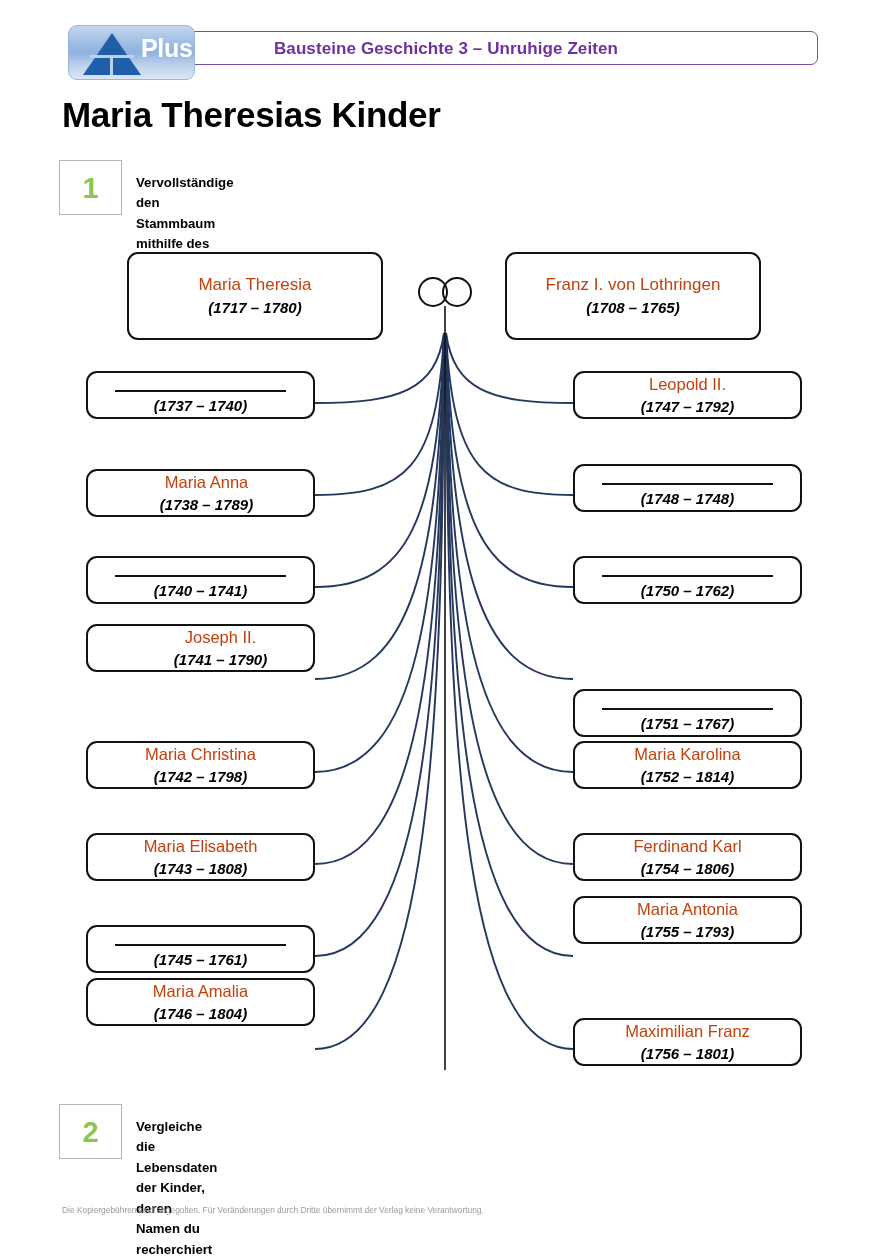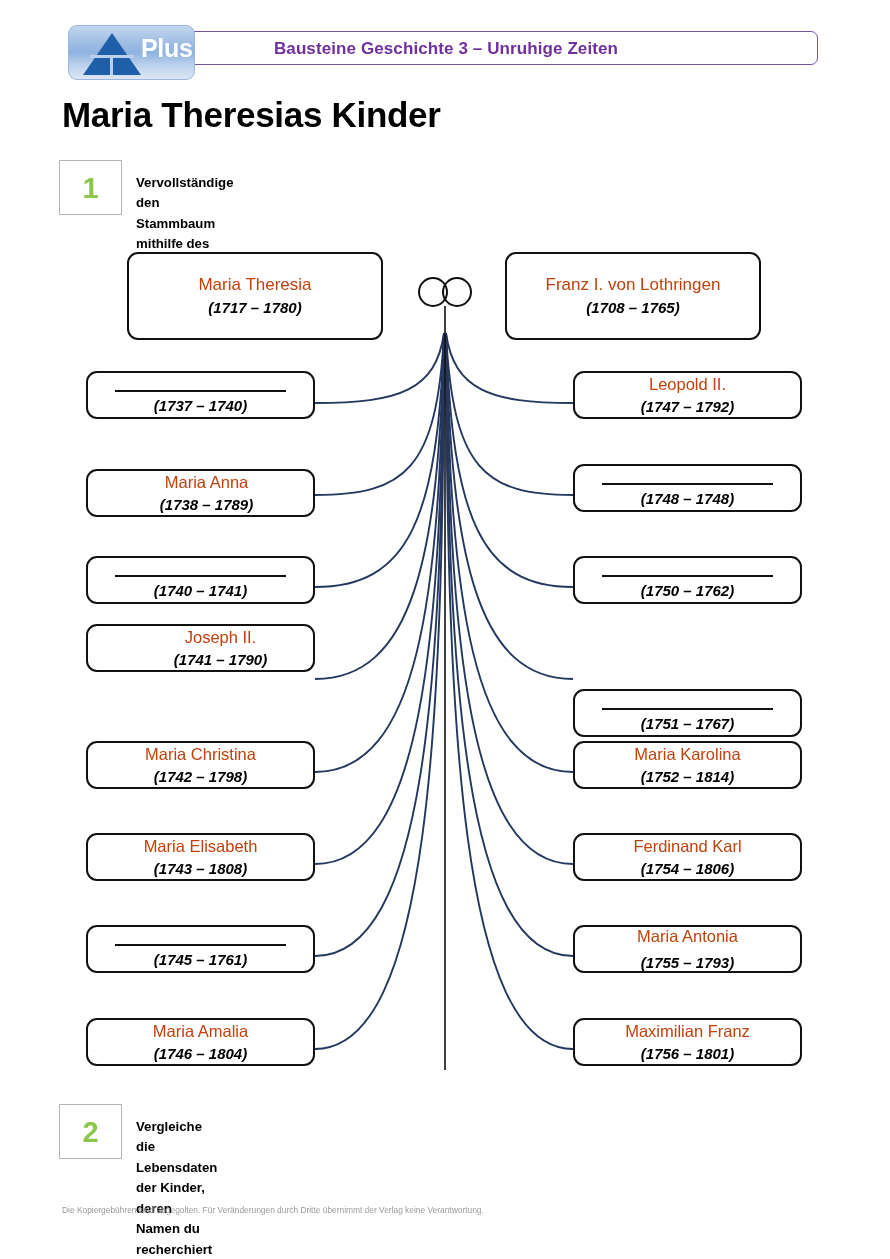--- a/index.html
+++ b/index.html
@@ -238,21 +238,21 @@
   <div class="dt">(1742 – 1798)</div>
 </div>
 <div class="node child" style="left:86px; top:833px;">
   <div class="nm">Maria Elisabeth</div>
   <div class="dt">(1743 – 1808)</div>
 </div>
 <div class="node child" style="left:86px; top:925px;">
   <div class="nm blank"></div>
   <div class="dt">(1745 – 1761)</div>
 </div>
-<div class="node child" style="left:86px; top:1018px;">
+<div class="node child" style="left:86px; top:978px;">
   <div class="nm">Maria Amalia</div>
   <div class="dt">(1746 – 1804)</div>
 </div>
 
 <div class="node child" style="left:573px; top:371px;">
   <div class="nm">Leopold II.</div>
   <div class="dt">(1747 – 1792)</div>
 </div>
 <div class="node child" style="left:573px; top:464px;">
   <div class="nm blank"></div>
@@ -267,21 +267,21 @@
   <div class="dt">(1751 – 1767)</div>
 </div>
 <div class="node child" style="left:573px; top:741px;">
   <div class="nm">Maria Karolina</div>
   <div class="dt">(1752 – 1814)</div>
 </div>
 <div class="node child" style="left:573px; top:833px;">
   <div class="nm">Ferdinand Karl</div>
   <div class="dt">(1754 – 1806)</div>
 </div>
-<div class="node child" style="left:573px; top:925px;justify-content:space-between;">
+<div class="node child" style="left:573px; top:896px;">
   <div class="nm">Maria Antonia</div>
   <div class="dt">(1755 – 1793)</div>
 </div>
 <div class="node child" style="left:573px; top:1018px;">
   <div class="nm">Maximilian Franz</div>
   <div class="dt">(1756 – 1801)</div>
 </div>
 
 <div class="task" id="task2">
   <div class="task-num">2</div>

